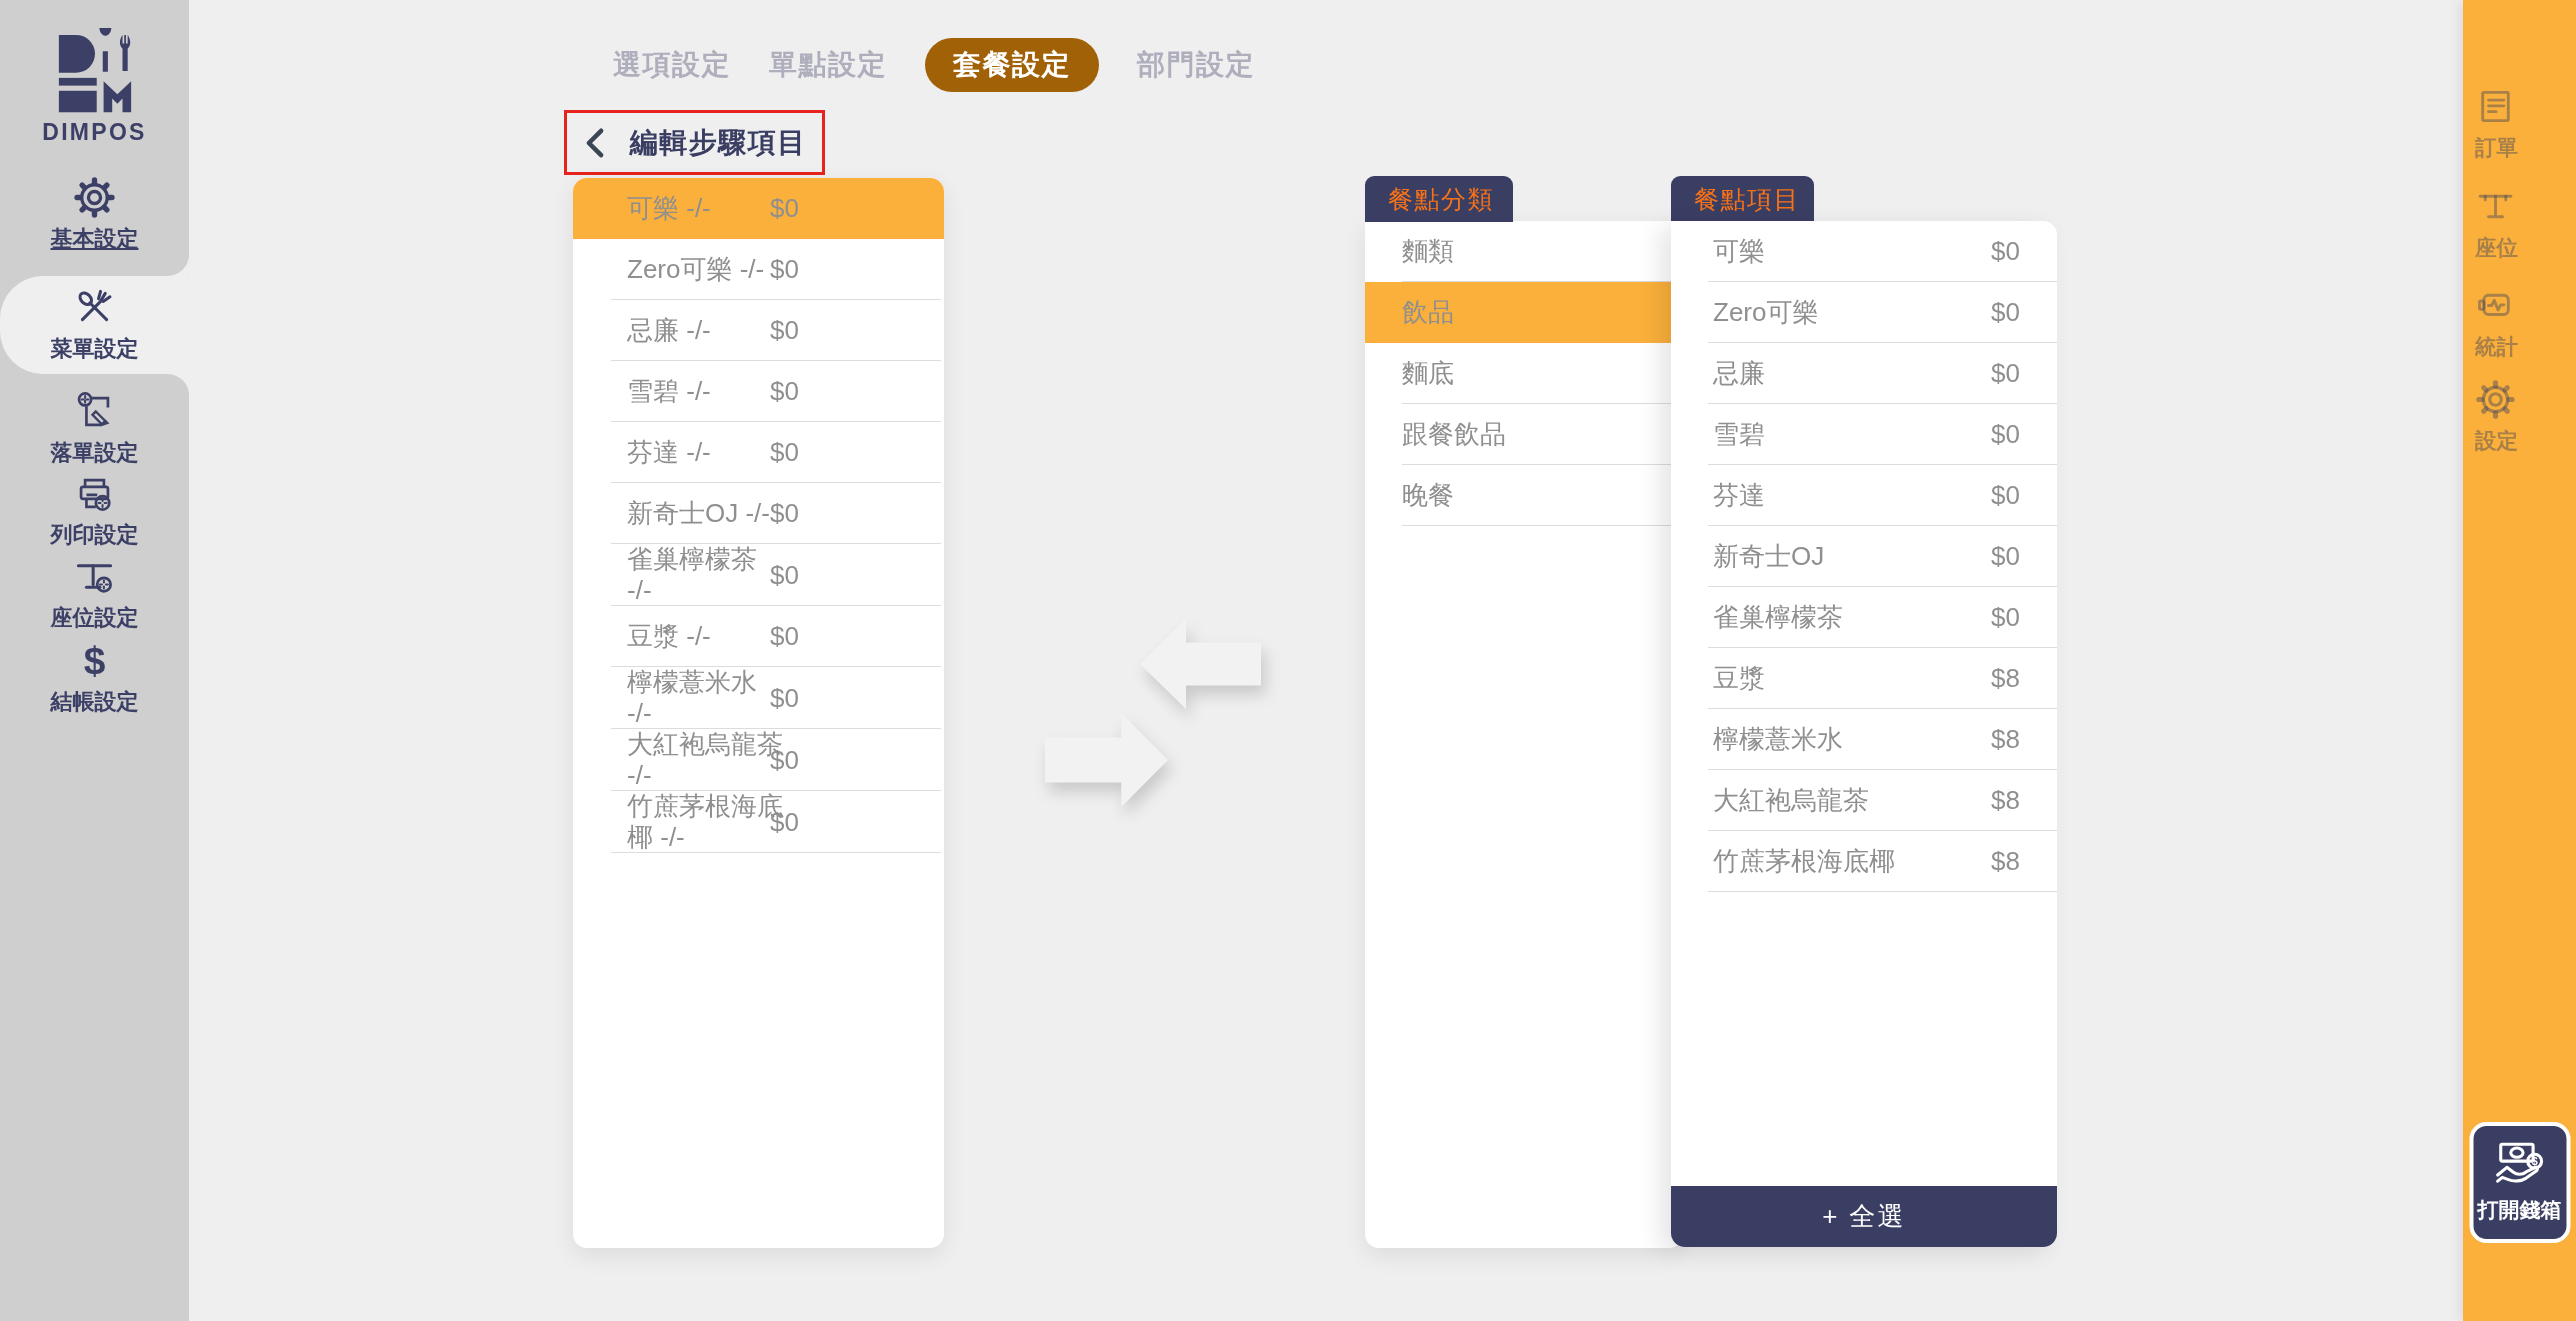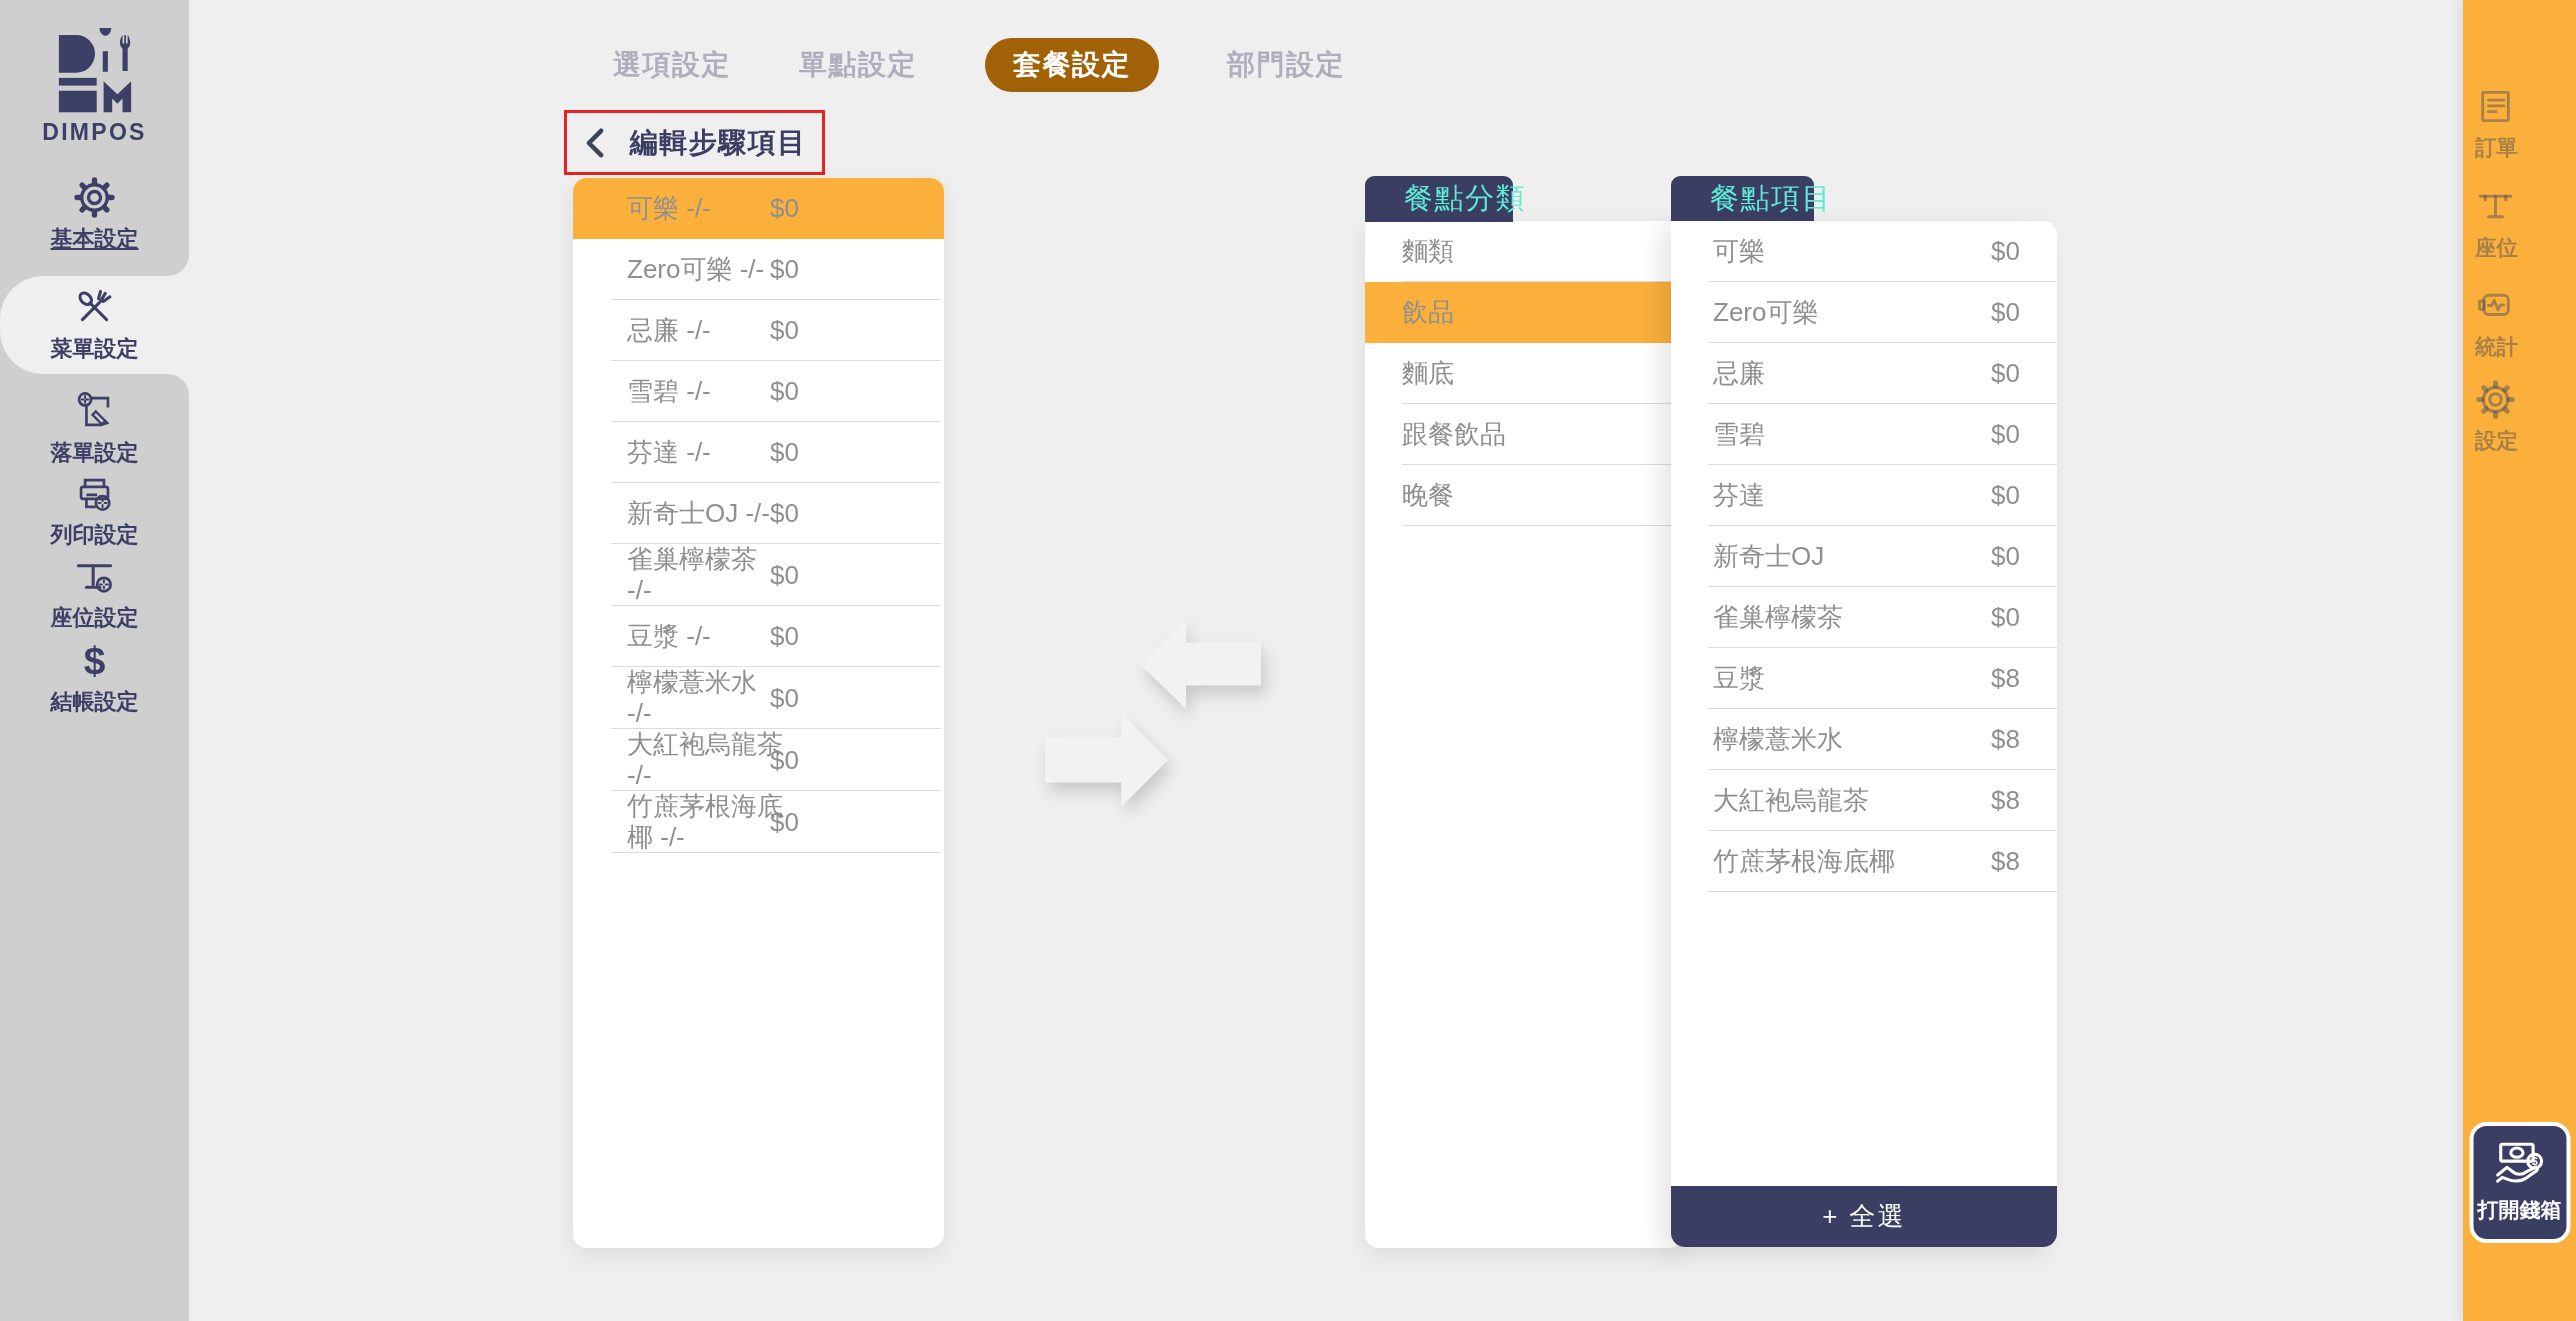--- a/index.html
+++ b/index.html
@@ -24,21 +24,21 @@
   }
   .side-item svg{width:43px;height:43px;}
   .side-item .lbl{font-size:22px;font-weight:bold;margin-top:4.6px;white-space:nowrap;}
   .side-item.active{background:#efefef;border-radius:43px 0 0 43px;}
   .side-item.active::before,.side-item.active::after{
     content:"";position:absolute;right:0;width:37px;height:37px;background:transparent;
   }
   .side-item.active::before{top:-37px;border-bottom-right-radius:21.5px;box-shadow:0 18.4px 0 0 #efefef;}
   .side-item.active::after{bottom:-37px;border-top-right-radius:21.5px;box-shadow:0 -18.4px 0 0 #efefef;}
   
-  .tabs{position:absolute;left:613px;top:37px;height:55px;display:flex;align-items:center;gap:68px;z-index:2;}
+  .tabs{position:absolute;left:613px;top:37px;height:55px;display:flex;align-items:center;gap:38px;z-index:2;}
   .tab{font-size:28px;font-weight:bold;color:#aeaebd;letter-spacing:1.5px;cursor:pointer;white-space:nowrap;}
   .tab.active{
     background:#a16207;color:#ffffff;border-radius:28px;height:54px;
     display:flex;align-items:center;padding:0 28px;
   }
   
   .back-header{
     position:absolute;left:564px;top:110px;width:261px;height:65px;
     border:3.8px solid #e6231e;display:flex;align-items:center;justify-content:center;
     gap:21.5px;z-index:2;cursor:pointer;
@@ -55,23 +55,23 @@
   .srow::after{
     content:"";position:absolute;left:38px;right:3.1px;bottom:0;height:1.5px;background:#dcdcdc;
   }
   .srow.hl{background:#fbb03b;}
   .srow.hl::after{display:none;}
   .steps-card .srow:first-child{border-radius:14px 14px 0 0;}
   .srow-name{width:159px;font-size:26px;line-height:31px;color:#8f8f8f;}
   .srow-price{position:absolute;left:197px;font-size:26px;color:#8f8f8f;}
   
   .panel-tab{
-    position:absolute;height:46px;background:#3b3e63;color:#5eead4;
+    position:absolute;height:46px;background:#3b3e63;color:#f97316;
     border-radius:9.2px 9.2px 0 0;display:flex;align-items:center;
-    padding:0 39px;font-size:29px;letter-spacing:1.5px;z-index:3;white-space:nowrap;
+    padding:0 23px;font-size:25px;letter-spacing:1.5px;z-index:3;white-space:nowrap;
   }
   .cat-tab{left:1365px;top:176px;width:148px;}
   .item-tab{left:1671px;top:176px;width:143px;}
   .cat-card{left:1365px;top:221px;width:318px;height:1027px;border-radius:0 14px 14px 14px;z-index:2;}
   .crow{position:relative;height:61px;display:flex;align-items:center;padding-left:37px;cursor:pointer;}
   .crow::after{content:"";position:absolute;left:37px;right:0;bottom:0;height:1.5px;background:#dcdcdc;}
   .crow.hl{background:#fbb03b;}
   .crow.hl::after{display:none;}
   .crow-label{font-size:26px;color:#8f8f8f;white-space:nowrap;}
   .items-card{

